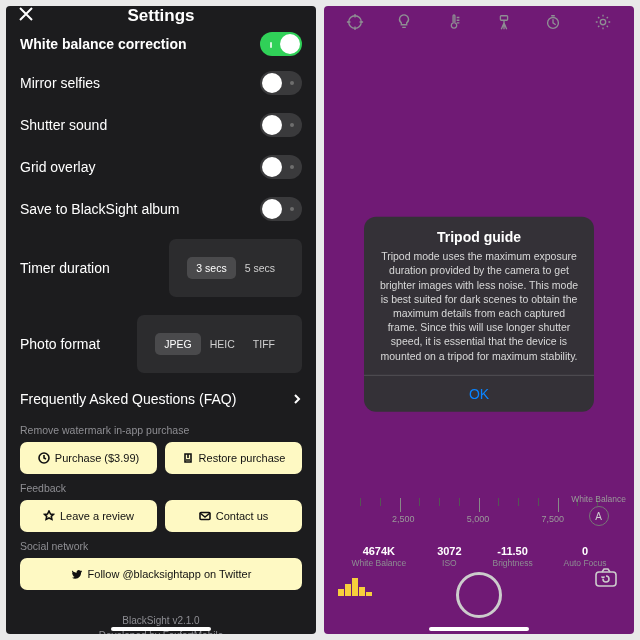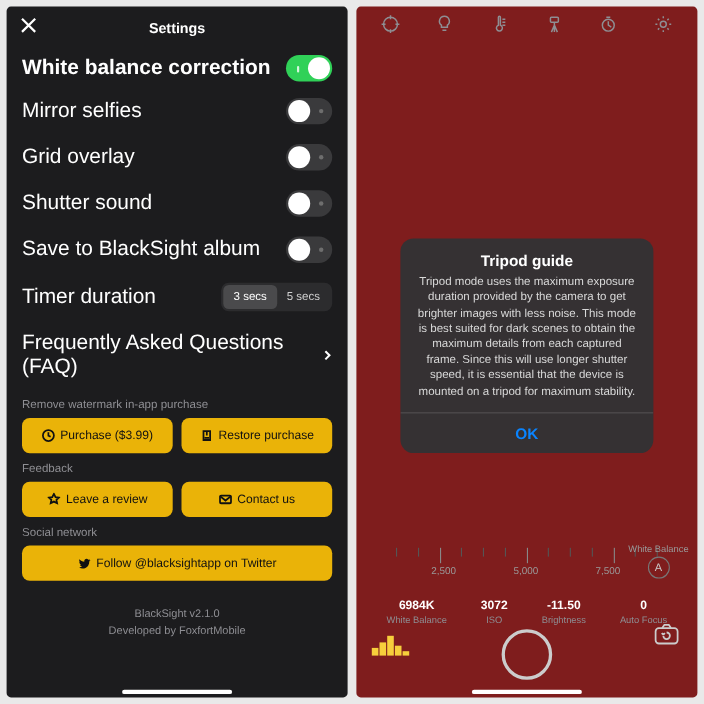--- a/index.html
+++ b/index.html
@@ -11,49 +11,49 @@
     color: #fff;
   }
   .phone {
     flex: 1 1 50%;
     background: #1c1c1e;
     border-radius: 4px;
     position: relative;
     overflow: hidden;
     display: flex; flex-direction: column;
   }
-  .phone.cam { background: #7f1d1d; }
+  .phone.cam { background: #701a75; }
   
   .hdr { display: flex; align-items: center; height: 38px; padding: 0 12px; }
-  .hdr .title { flex: 1; text-align: center; font-size: 13px; font-weight: 600; }
+  .hdr .title { flex: 1; text-align: center; font-size: 17px; font-weight: 600; }
   .xicon { width: 16px; height: 16px; stroke: #fff; stroke-width: 2; }
   .content { padding: 0 14px 8px 14px; display: flex; flex-direction: column; }
   .row { display: flex; align-items: center; justify-content: space-between; padding: 9px 0; }
   .row.tight { padding: 6px 0; }
-  .label { font-size: 19px; color: #fff; }
+  .label { font-size: 14px; color: #fff; }
   .desc { font-size: 10px; color: #9a9a9a; line-height: 1.35; margin-top: -4px; margin-bottom: 4px; padding-right: 8px; }
   
   .toggle { width: 42px; height: 24px; border-radius: 12px; background: #3a3a3c; position: relative; flex: none; }
   .toggle .knob { position: absolute; top: 2px; left: 2px; width: 20px; height: 20px; border-radius: 50%; background: #fff; }
   .toggle.on { background: #30d158; }
   .toggle.on .knob { left: auto; right: 2px; }
   .toggle .dot { position: absolute; right: 8px; top: 10px; width: 4px; height: 4px; border-radius: 50%; background: #6e6e6e; }
   .toggle.on .dot { left: 10px; right: auto; top: 10px; width: 2px; height: 6px; border-radius: 1px; background: rgba(255,255,255,.8); }
   
-  .seg { display: flex; background: #2c2c2e; border-radius: 7px; padding: 2px; }
+  .seg { display: flex; background: #2c2c2e; border-radius: 7px; padding: 18px; }
   .seg .opt { font-size: 10.5px; padding: 5px 9px; border-radius: 5px; color: #d0d0d0; }
   .seg .opt.sel { background: #4a4a4c; color: #fff; }
   
   .chev { width: 10px; height: 10px; stroke: #fff; stroke-width: 2; fill: none; }
   
   .sect { font-size: 10.5px; color: #8e8e93; margin-top: 8px; margin-bottom: 6px; }
   
   .btnrow { display: flex; gap: 8px; }
   .ybtn {
-    flex: 1; background: #eab308; color: #111; border-radius: 7px;
+    flex: 1; background: #fef9c3; color: #111; border-radius: 7px;
     height: 32px; display: flex; align-items: center; justify-content: center;
     font-size: 11px; font-weight: 500; gap: 5px;
   }
   .ybtn.full { flex: none; width: 100%; }
   .ybtn svg { width: 12px; height: 12px; stroke: #111; fill: none; stroke-width: 1.6; }
   
   .foot { text-align: center; font-size: 10px; color: #8e8e93; margin-top: 23px; line-height: 1.5; }
   .homebar { position: absolute; bottom: 3px; left: 50%; transform: translateX(-50%); width: 100px; height: 4px; border-radius: 2px; background: #fff; }
   
   .topicons { display: flex; justify-content: space-around; align-items: center; height: 36px; padding: 0 6px; }
@@ -61,21 +61,21 @@
   .camstage { flex: 1; position: relative; }
   
   .modal {
     position: absolute; left: 50%; top: 46%; transform: translate(-50%,-50%);
     width: 230px; background: rgba(50,50,52,.96); border-radius: 12px;
     text-align: center; overflow: hidden;
   }
   .modal .m-title { font-size: 14px; font-weight: 600; padding: 12px 14px 4px; }
   .modal .m-body { font-size: 10.5px; color: #d8d8d8; line-height: 1.35; padding: 0 14px 12px; }
   .modal .m-sep { height: 1px; background: rgba(255,255,255,.15); }
-  .modal .m-ok { color: #0a84ff; font-size: 14px; font-weight: 700; padding: 10px 0; }
+  .modal .m-ok { color: #0a84ff; font-size: 14px; font-weight: 400; padding: 10px 0; }
   
   .ruler { position: absolute; bottom: 114px; left: 0; right: 0; height: 30px; }
   .ticks { position: absolute; left: 36px; right: 36px; top: 8px; height: 16px; display:flex; justify-content:space-between; }
   .ticks span { width:1px; background:#555; height:8px; display:block; }
   .ticks span.major { height:14px; background:#888; }
   .rlabels { position:absolute; left:0; right:2px; top:24px; display:flex; justify-content:space-around; font-size:9px; color:#9a9a9a; padding:0 42px; }
   .wb-right { position:absolute; right:8px; bottom:108px; text-align:center; font-size:8.5px; color:#9a9a9a; }
   .wb-right .circle { width:20px;height:20px;border-radius:50%;border:1px solid #777;display:flex;align-items:center;justify-content:center;margin:2px auto 0;font-size:10px;color:#ccc; }
   .stats { position:absolute; bottom:66px; left:0; right:0; display:flex; justify-content:space-around; text-align:center; padding:0 12px; }
   .stat .v { font-size:11px; font-weight:600; }
@@ -112,28 +112,28 @@
     </div>
 
     <div class="row">
       <span class="label">Mirror selfies</span>
       <span class="toggle">
           <span class="knob"></span>
           <span class="dot"></span>
         </span>
     </div>
     <div class="row">
+      <span class="label">Shutter sound</span>
+      <span class="toggle">
+          <span class="knob"></span>
+          <span class="dot"></span>
+        </span>
+    </div>
+    <div class="row">
       <span class="label">Grid overlay</span>
-      <span class="toggle">
-          <span class="knob"></span>
-          <span class="dot"></span>
-        </span>
-    </div>
-    <div class="row">
-      <span class="label">Shutter sound</span>
       <span class="toggle">
           <span class="knob"></span>
           <span class="dot"></span>
         </span>
     </div>
     <div class="row">
       <span class="label">Save to BlackSight album</span>
       <span class="toggle">
           <span class="knob"></span>
           <span class="dot"></span>
@@ -141,20 +141,28 @@
     </div>
 
     <div class="row">
       <span class="label">Timer duration</span>
       <span class="seg">
         <span class="opt sel">3 secs</span>
         <span class="opt">5 secs</span>
       </span>
     </div>
 
+    <div class="row">
+      <span class="label">Photo format</span>
+      <span class="seg">
+        <span class="opt sel">JPEG</span>
+        <span class="opt">HEIC</span>
+        <span class="opt">TIFF</span>
+      </span>
+    </div>
 
     <div class="row">
       <span class="label">Frequently Asked Questions (FAQ)</span>
       <svg class="chev" viewBox="0 0 10 10">
           <path d="M3 1 L7 5 L3 9"></path>
         </svg>
     </div>
 
     <div class="sect">Remove watermark in-app purchase</div>
     <div class="btnrow">
@@ -263,21 +271,21 @@
         <span>7,500</span>
       </div>
     </div>
     <div class="wb-right">
       <div>White Balance</div>
       <div class="circle">A</div>
     </div>
 
     <div class="stats">
       <div class="stat">
-          <div class="v">6984K</div>
+          <div class="v">4674K</div>
           <div class="k">White Balance</div>
         </div>
       <div class="stat">
           <div class="v">3072</div>
           <div class="k">ISO</div>
         </div>
       <div class="stat">
           <div class="v">-11.50</div>
           <div class="k">Brightness</div>
         </div>

